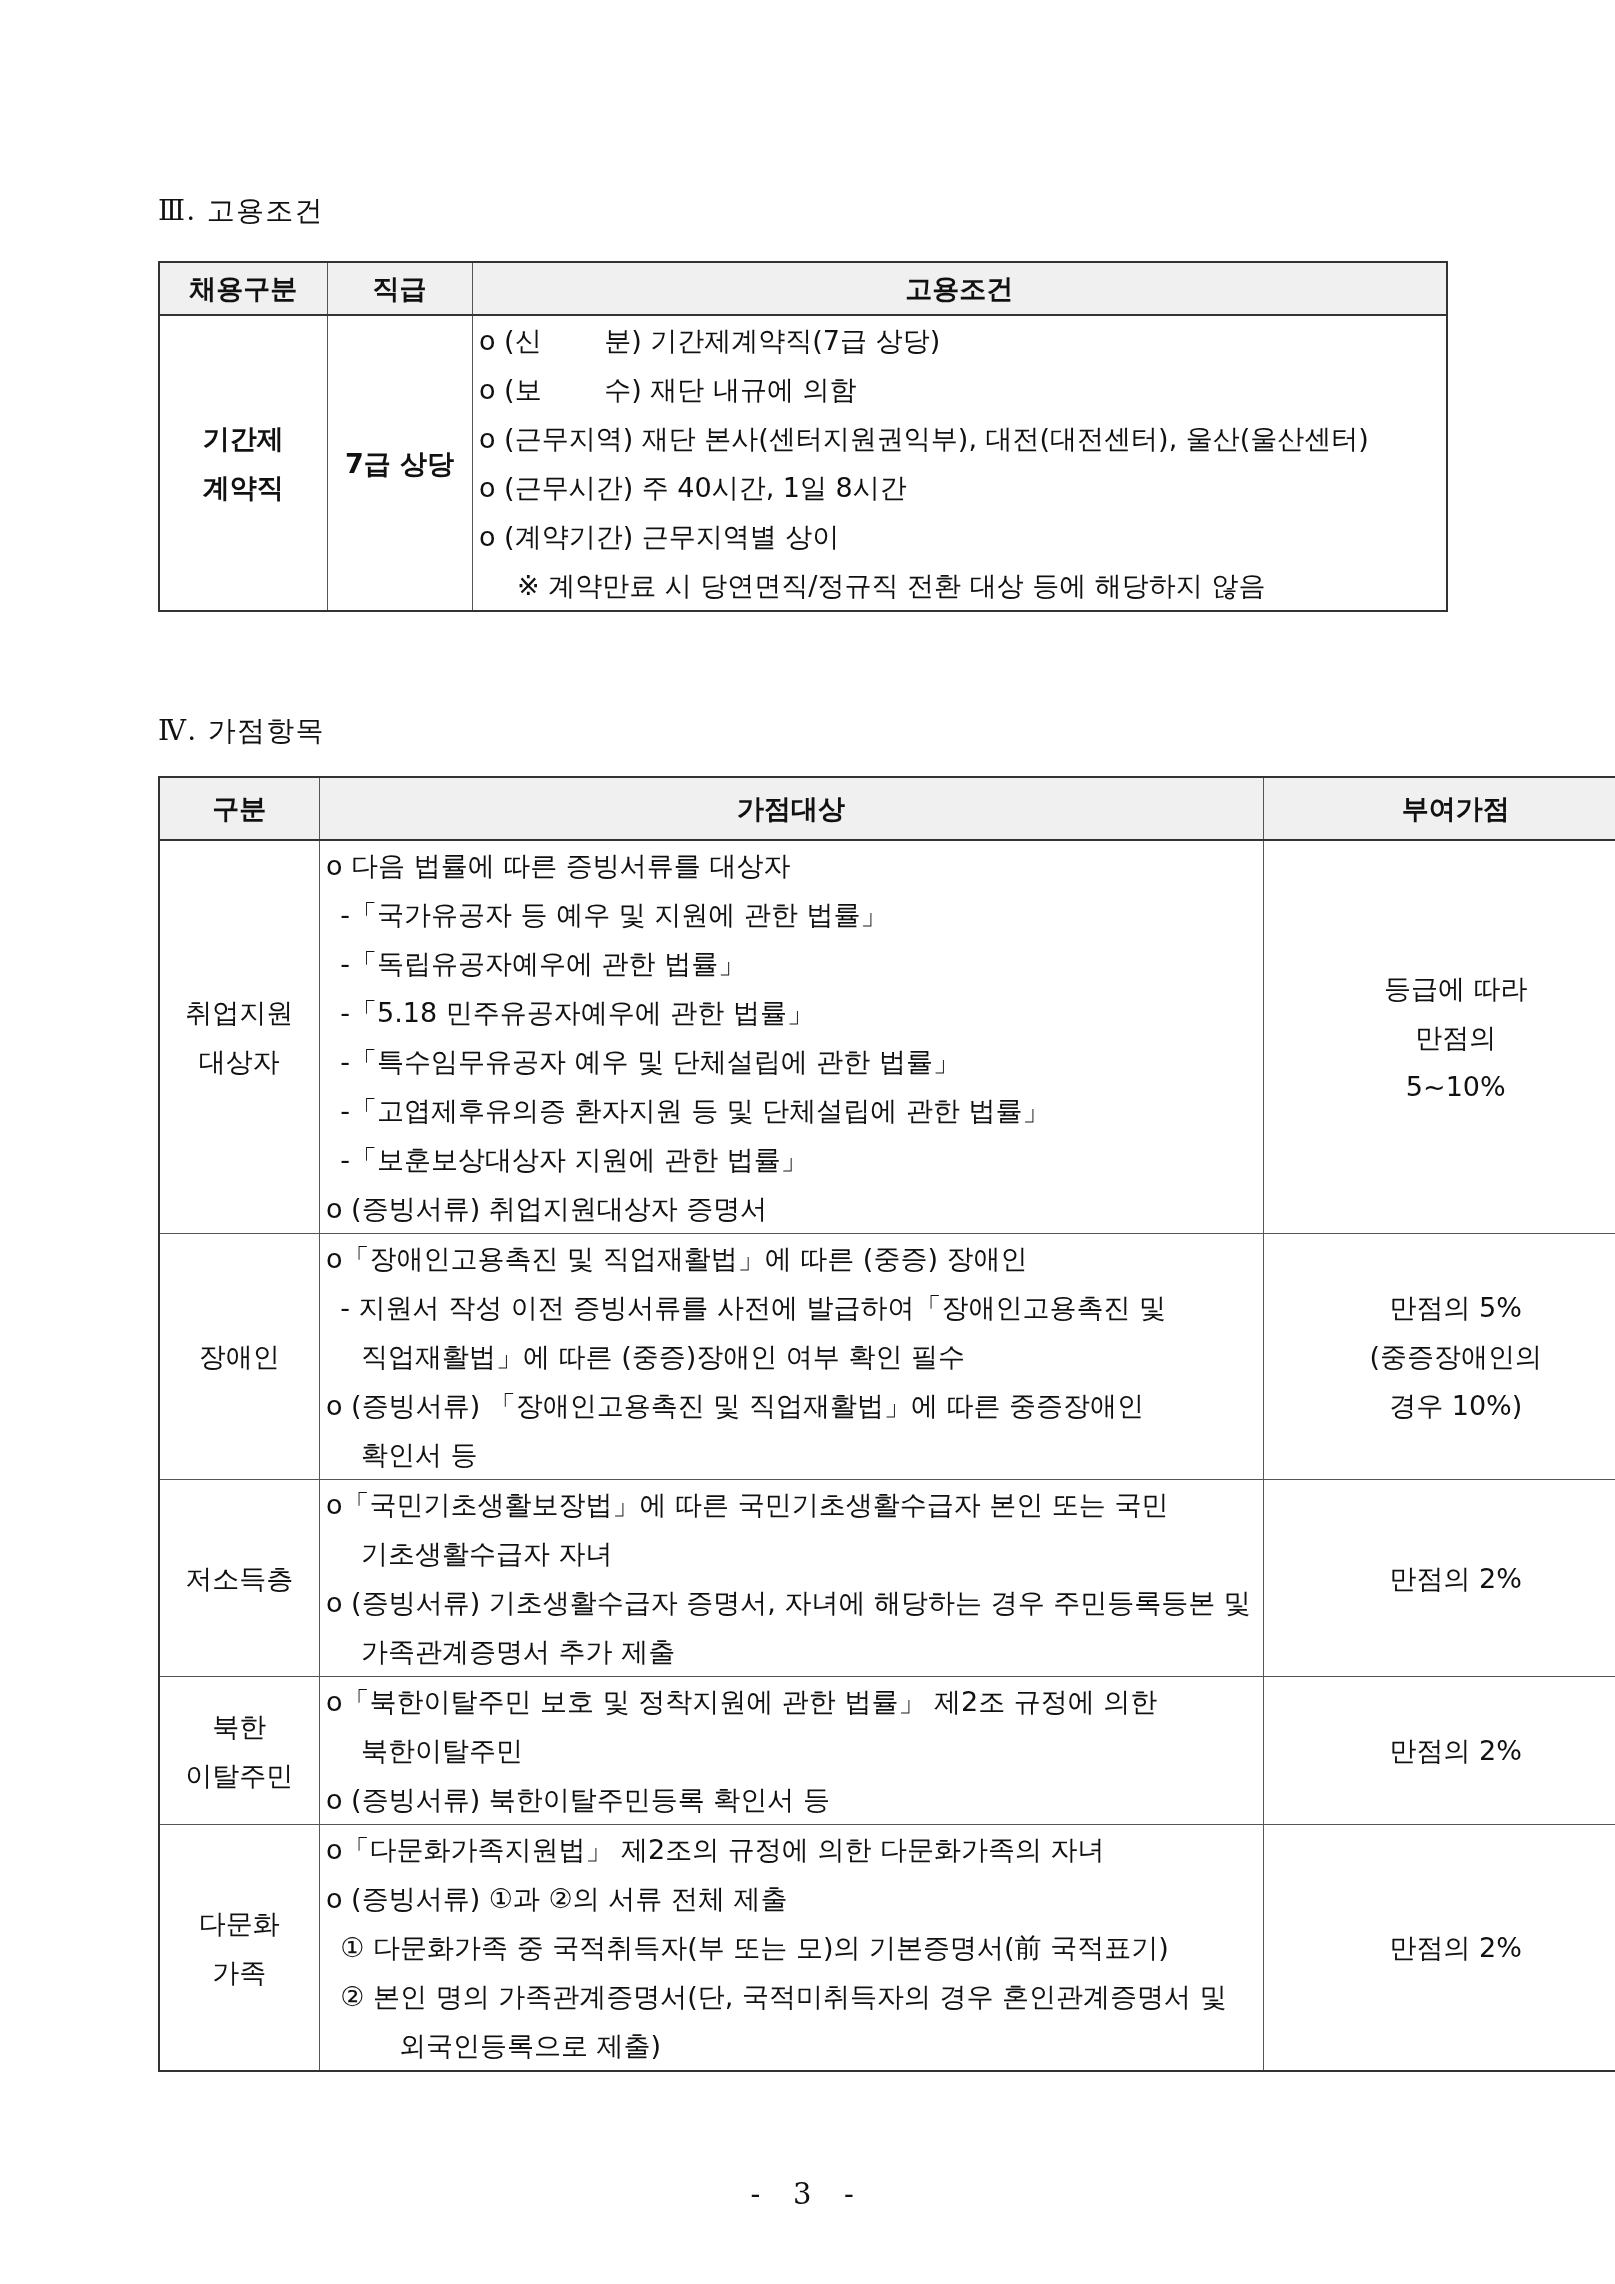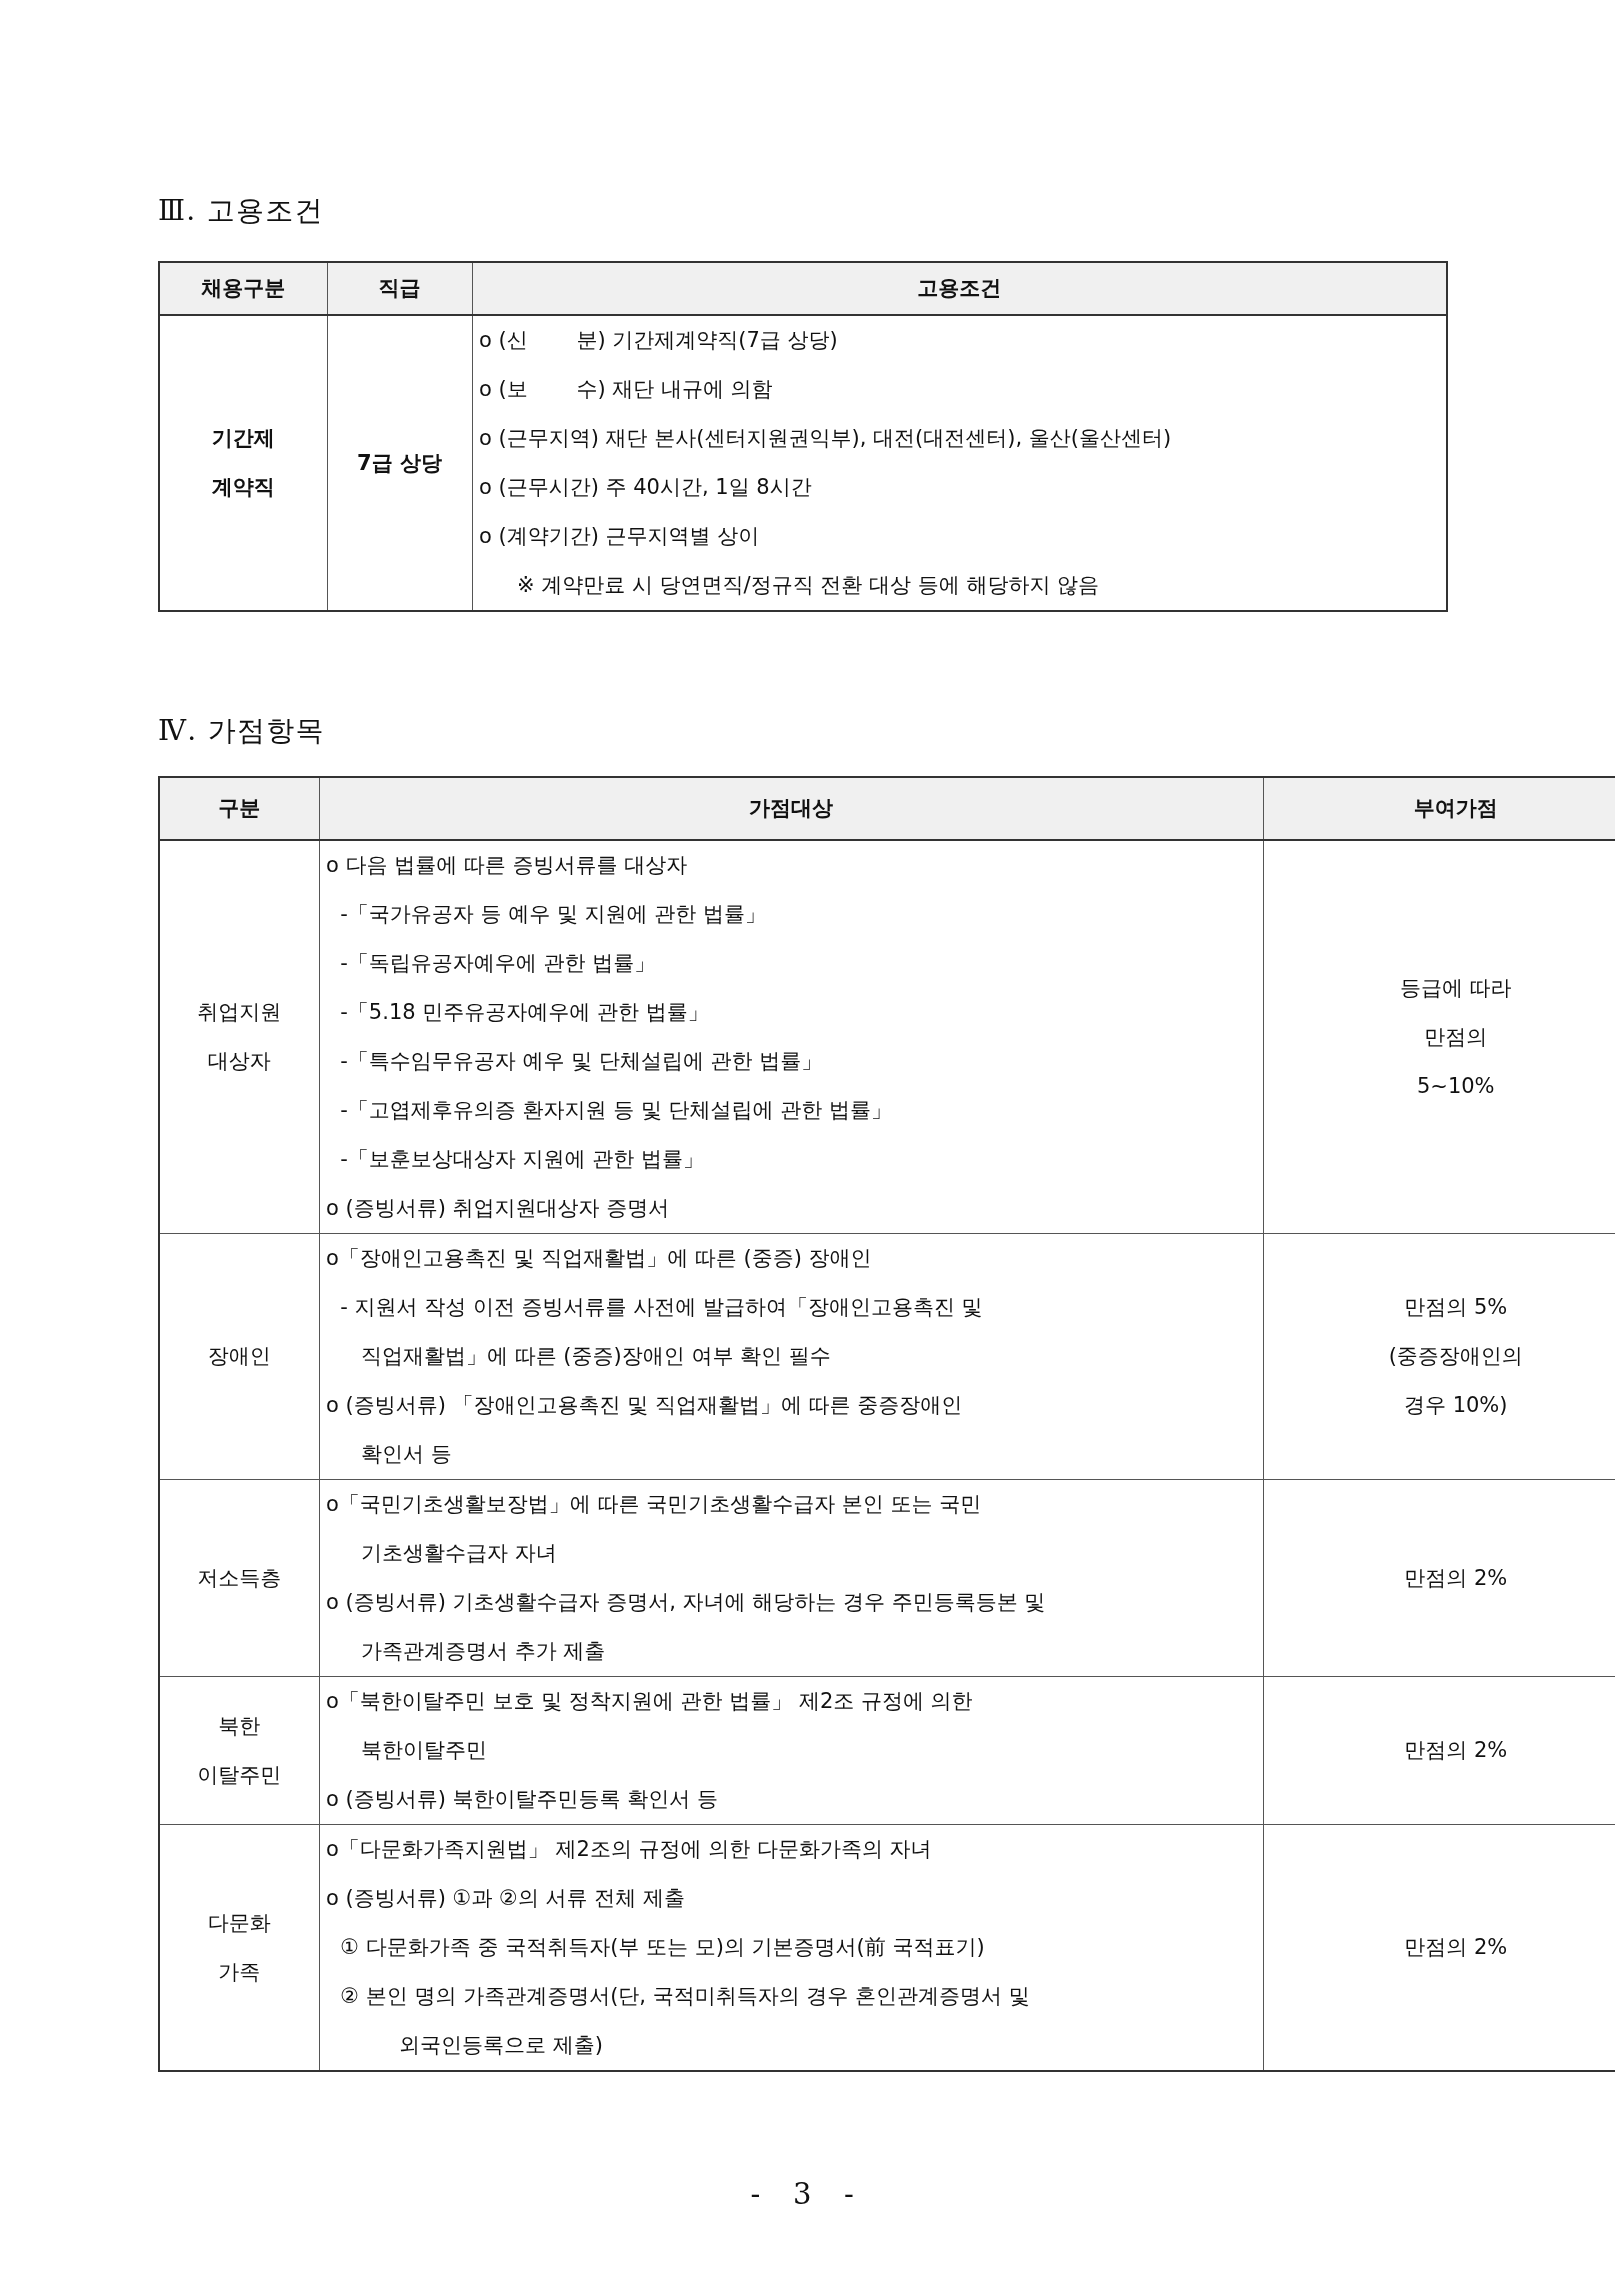--- a/index.html
+++ b/index.html
@@ -5,21 +5,21 @@
   html, body { margin:0; padding:0; background:#ffffff; }
   body { width:1616px; height:2284px; position:relative; overflow:hidden;
          font-family:"DejaVu Sans","Liberation Sans",sans-serif; color:#111; }
   .heading { position:absolute; left:158px; font-family:"DejaVu Serif","Liberation Serif",serif;
              font-size:28px; font-weight:normal; line-height:46px; margin:0; letter-spacing:1.3px; white-space:nowrap; }
   #h3 { top:188px; }
   #h4 { top:708px;text-align:center; }
   table { position:absolute; left:158px; border-collapse:collapse; table-layout:fixed; }
   #t1 { top:261px; width:1290px; border-top:2px solid #333; border-bottom:2px solid #333; }
   #t2 { top:776px; width:1492px; border-top:2px solid #333; border-bottom:2px solid #333; }
-  td, th { border:1.3px solid #555; padding:0; vertical-align:middle; font-size:21px; line-height:49px; }
+  td, th { border:1.3px solid #555; padding:0; vertical-align:middle; font-size:27px; line-height:49px; }
   table tr > *:first-child { border-left:2px solid #333; }
   table tr > *:last-child { border-right:2px solid #333; }
   th { background:#f0f0f0; font-weight:bold; text-align:center; border-bottom:2px solid #333; }
   #t1 th { height:51px; }
   #t2 th { height:61px; }
   .center { text-align:center; }
   .bold { font-weight:bold; }
   .cell-lines { padding:0 3.9px 0 6.5px; }
   .line { display:block; white-space:nowrap; overflow:hidden; }
   .ind1 { padding-left:14.3px; }

